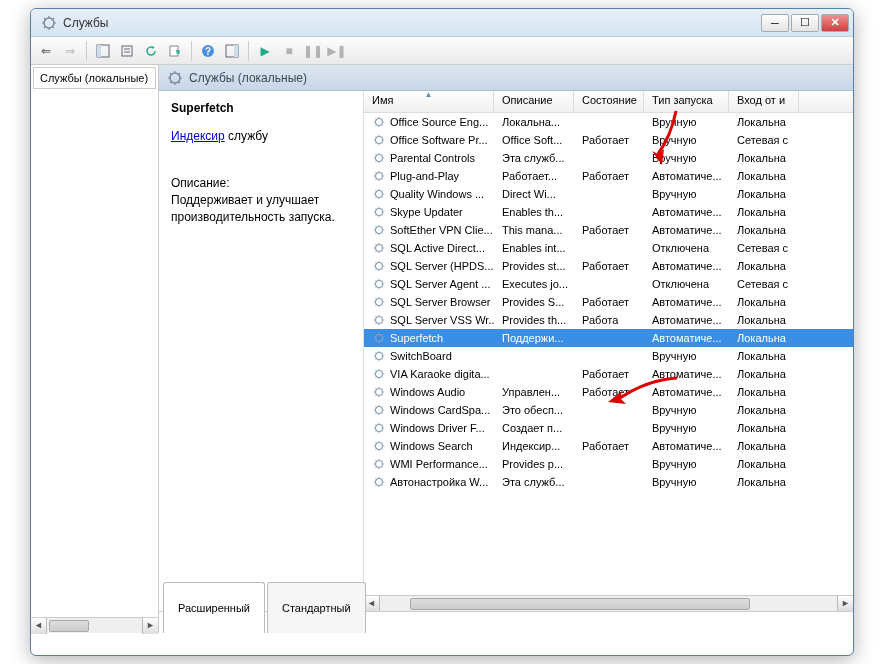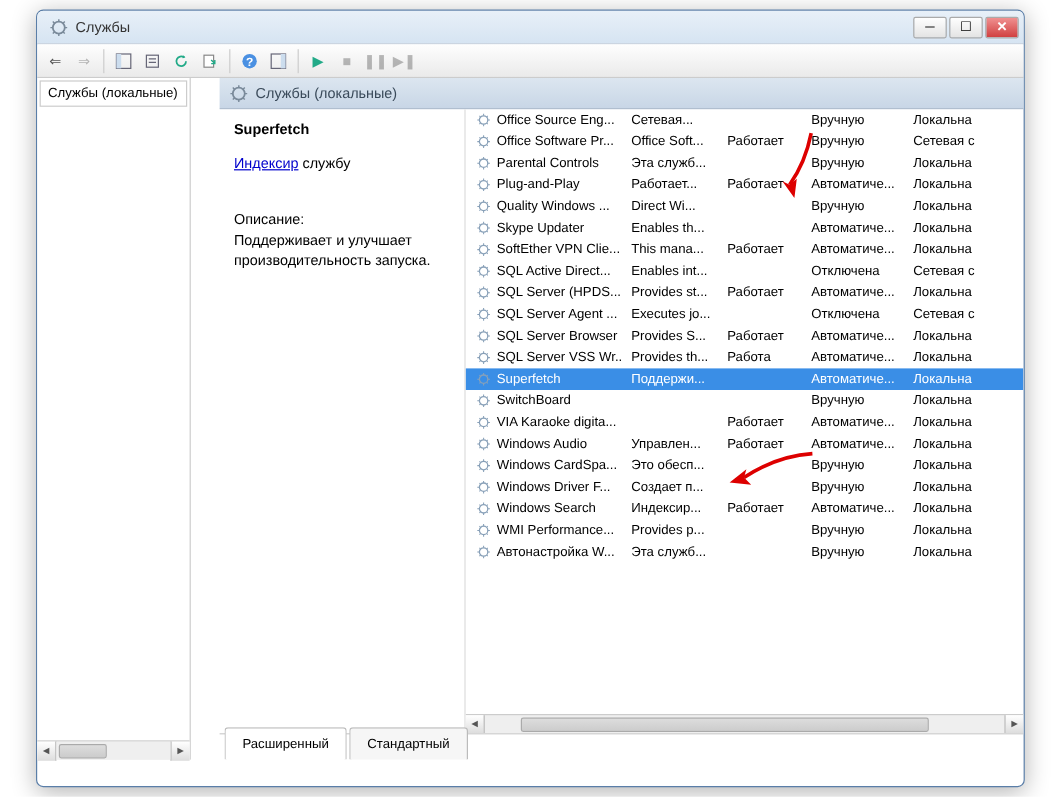--- a/index.html
+++ b/index.html
@@ -10,21 +10,21 @@
 .titlebar .title { flex: 1; color: #333; font-size: 12px; }
 .winbtns { display: flex; gap: 2px; }
 .winbtn { width: 28px; height: 18px; border: 1px solid #aaa; border-radius: 2px; display: flex; align-items: center; justify-content: center; font-size: 11px; background: linear-gradient(#fefefe,#e4e4e4); cursor: pointer; }
 .winbtn.close { background: linear-gradient(#f09090,#d04040); color: #fff; font-weight: bold; }
 .menubar { height: 22px; background: #f4f4f4; display: flex; align-items: center; padding: 0 4px; border-bottom: 1px solid #ddd; }
 .menuitem { padding: 2px 8px; cursor: pointer; }
 .menuitem u { text-decoration: underline; }
 .toolbar { height: 28px; background: linear-gradient(#fefefe,#eaeaea); border-bottom: 1px solid #ccc; display: flex; align-items: center; padding: 0 4px; gap: 2px; }
 .tbtn { width: 22px; height: 22px; border: 1px solid transparent; display: flex; align-items: center; justify-content: center; cursor: pointer; color: #555; border-radius: 2px; }
 .tsep { width: 1px; height: 20px; background: #ccc; margin: 0 3px; }
-.content { display: flex; height: calc(100% - 28px - 22px - 28px); gap: 24px; }
+.content { display: flex; height: calc(100% - 28px - 22px - 28px); }
 .leftpane { width: 128px; border-right: 1px solid #ccc; background: #fff; position: relative; }
 .lefthdr { padding: 4px 6px; background: #fff; border: 1px solid #ccc; margin: 2px; font-size: 11px; }
 .leftscroll { position: absolute; bottom: 0; left: 0; right: 0; height: 16px; background: #efefef; border-top: 1px solid #ccc; display: flex; }
 .leftscroll .arrow { width: 16px; height: 16px; background: linear-gradient(#fff,#ddd); border-right: 1px solid #bbb; text-align: center; line-height: 14px; font-size: 9px; color: #555; }
 .leftscroll .arrow:last-child { border-left: 1px solid #bbb; border-right: none; }
 .leftscroll .track { flex: 1; background: #efefef; position: relative; }
 .leftscroll .thumb { position: absolute; left: 2px; top: 2px; width: 40px; height: 12px; background: linear-gradient(#ddd,#ccc); border: 1px solid #aaa; border-radius: 2px; }
 .rightpane { flex: 1; display: flex; flex-direction: column; }
 .righthdr { height: 26px; background: linear-gradient(#dce6f0,#c8d6e6); border-bottom: 1px solid #b0becf; display: flex; align-items: center; padding: 0 8px; gap: 6px; color: #3a4a5a; }
 .rightbody { flex: 1; display: flex; overflow: hidden; }
@@ -40,21 +40,21 @@
 .row { display: flex; height: 18px; align-items: center; cursor: default; }
 .row.selected { background: #3a8ee6; color: #fff; }
 .row .cell { padding: 1px 8px; overflow: hidden; white-space: nowrap; text-overflow: ellipsis; font-size: 11px; display: flex; align-items: center; gap: 4px; }
 .svcicon { width: 14px; height: 14px; flex-shrink: 0; }
 .hscroll { height: 16px; background: #efefef; border-top: 1px solid #ccc; display: flex; }
 .hscroll .arrow { width: 16px; background: linear-gradient(#fff,#ddd); border-right: 1px solid #bbb; text-align: center; line-height: 14px; font-size: 9px; color: #555; }
 .hscroll .arrow.r { border-left: 1px solid #bbb; border-right: none; }
 .hscroll .track { flex: 1; position: relative; }
 .hscroll .thumb { position: absolute; left: 30px; top: 2px; width: 340px; height: 12px; background: linear-gradient(#ddd,#ccc); border: 1px solid #aaa; border-radius: 2px; }
 .tabs { height: 22px; display: flex; align-items: flex-end; padding-left: 4px; border-top: 1px solid #ccc; }
-.tab { padding: 7px 14px; border: 1px solid #bbb; border-bottom: none; background: #f6f6f6; margin-right: 2px; border-radius: 3px 3px 0 0; font-size: 11px; cursor: pointer; }
+.tab { padding: 19px 14px; border: 1px solid #bbb; border-bottom: none; background: #f6f6f6; margin-right: 2px; border-radius: 3px 3px 0 0; font-size: 11px; cursor: pointer; }
 .tab.active { background: #fff; }
 .red-arrow { position: absolute; pointer-events: none; z-index: 100; }
 </style>
 </head>
 <body>
 
 <div class="window">
   <div class="titlebar">
     <svg class="icon" viewBox="0 0 16 16">
         <circle cx="8" cy="8" r="5" fill="none" stroke="#7a8a9a" stroke-width="1.5"></circle>
@@ -145,30 +145,37 @@
           <div>
             <a>Индексир</a><span> службу</span>
           </div>
           <p>
             <span>Описание:</span><br>
             <span>Поддерживает и улучшает производительность запуска.</span>
           </p>
         </div>
 
         <div class="listpane">
+          <div class="listhdr">
+            <div class="col" style="width:130px"><span>Имя</span><span class="sortarrow">▲</span></div>
+            <div class="col" style="width:80px">Описание</div>
+            <div class="col" style="width:70px">Состояние</div>
+            <div class="col" style="width:85px">Тип запуска</div>
+            <div class="col" style="width:70px">Вход от и</div>
+          </div>
           <div class="listbody" id="listbody">
               <div class="row">
                 <div class="cell" style="width:130px">
                   <svg class="svcicon" viewBox="0 0 16 16">
                     <circle cx="8" cy="8" r="4" fill="none" stroke="#88a0b8" stroke-width="1.2"></circle>
                     <path d="M8 2v2M8 12v2M2 8h2M12 8h2M4 4l1 1M11 11l1 1M4 12l1-1M11 5l1-1" stroke="#88a0b8" stroke-width="1"></path>
                   </svg>
                   <span>Office  Source Eng...</span>
                 </div>
-                <div class="cell" style="width:80px">Сетевая...</div>
+                <div class="cell" style="width:80px">Локальна...</div>
                 <div class="cell" style="width:70px"></div>
                 <div class="cell" style="width:85px">Вручную</div>
                 <div class="cell" style="width:70px">Локальна</div>
               </div>
               <div class="row">
                 <div class="cell" style="width:130px">
                   <svg class="svcicon" viewBox="0 0 16 16">
                     <circle cx="8" cy="8" r="4" fill="none" stroke="#88a0b8" stroke-width="1.2"></circle>
                     <path d="M8 2v2M8 12v2M2 8h2M12 8h2M4 4l1 1M11 11l1 1M4 12l1-1M11 5l1-1" stroke="#88a0b8" stroke-width="1"></path>
                   </svg>

